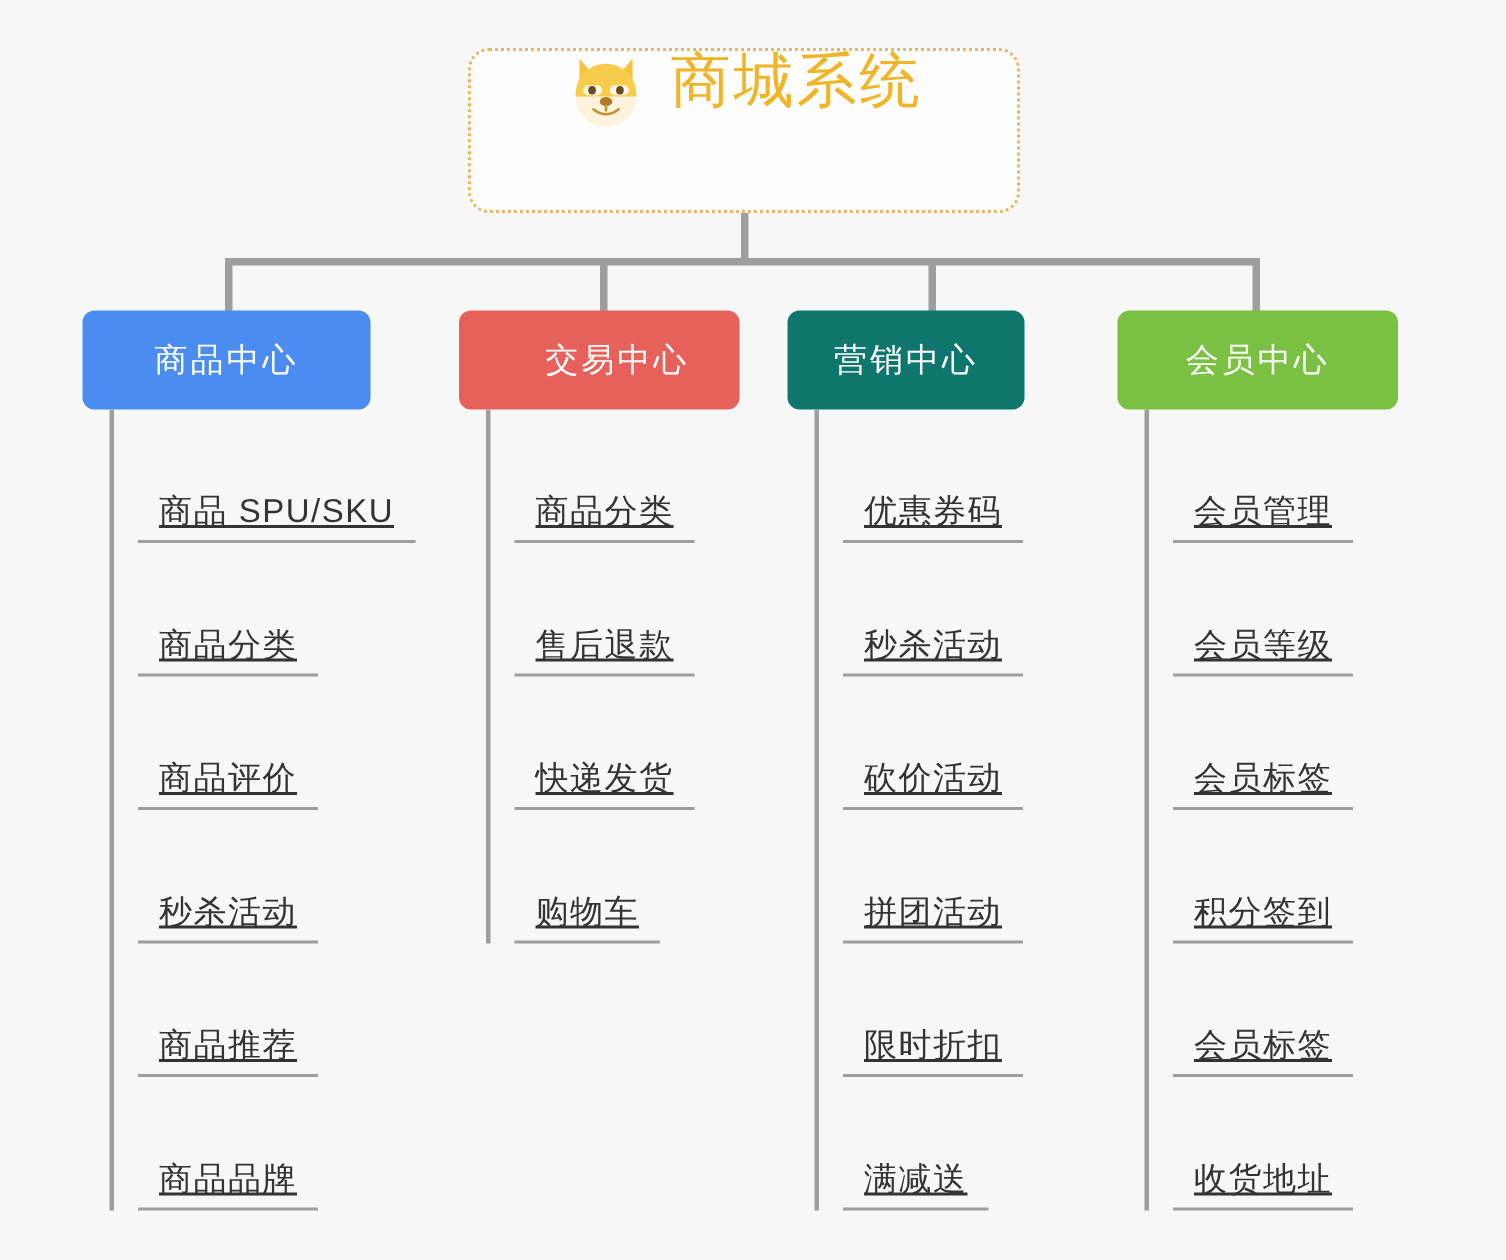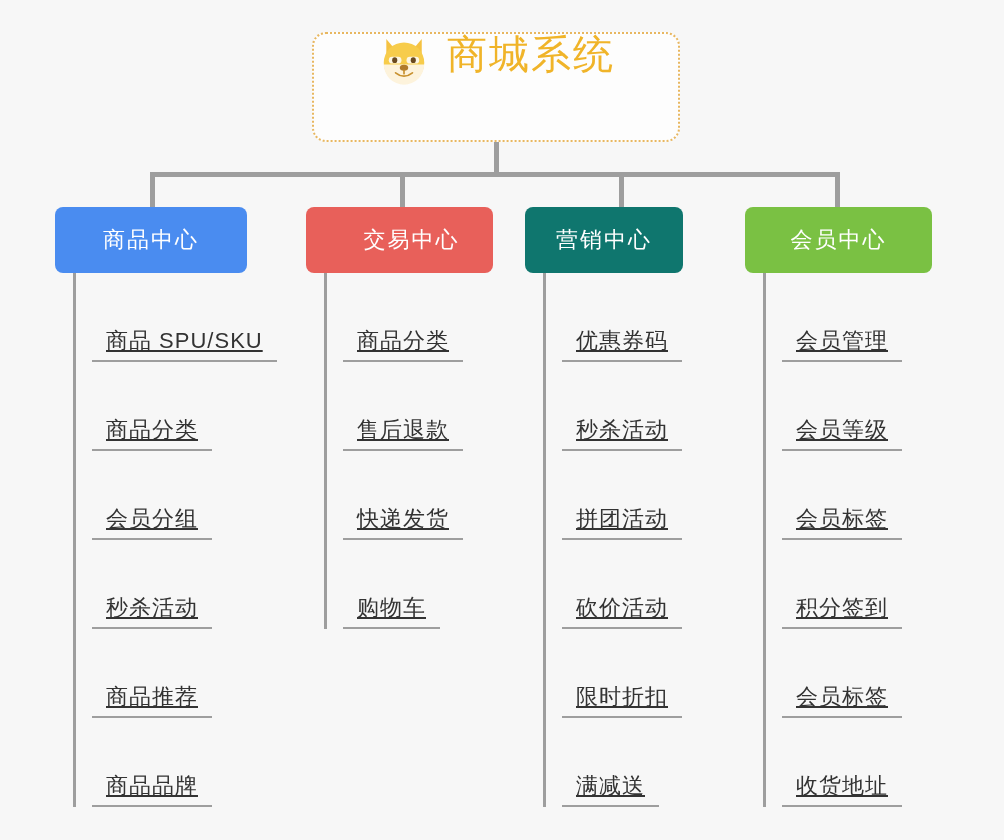--- a/index.html
+++ b/index.html
@@ -154,21 +154,21 @@
       <span>商品中心</span>
     </div>
     <div class="leaves">
       <div class="leaf">
           <span class="leaf-inner"><span class="leaf-label">商品 SPU/SKU</span></span>
         </div>
       <div class="leaf">
           <span class="leaf-inner"><span class="leaf-label">商品分类</span></span>
         </div>
       <div class="leaf">
-          <span class="leaf-inner"><span class="leaf-label">会员分组</span></span>
+          <span class="leaf-inner"><span class="leaf-label">商品评价</span></span>
         </div>
       <div class="leaf">
           <span class="leaf-inner"><span class="leaf-label">秒杀活动</span></span>
         </div>
       <div class="leaf">
           <span class="leaf-inner"><span class="leaf-label">商品推荐</span></span>
         </div>
       <div class="leaf">
           <span class="leaf-inner"><span class="leaf-label">商品品牌</span></span>
         </div>
@@ -200,24 +200,24 @@
       <span>营销中心</span>
     </div>
     <div class="leaves">
       <div class="leaf">
           <span class="leaf-inner"><span class="leaf-label">优惠券码</span></span>
         </div>
       <div class="leaf">
           <span class="leaf-inner"><span class="leaf-label">秒杀活动</span></span>
         </div>
       <div class="leaf">
+          <span class="leaf-inner"><span class="leaf-label">砍价活动</span></span>
+        </div>
+      <div class="leaf">
           <span class="leaf-inner"><span class="leaf-label">拼团活动</span></span>
-        </div>
-      <div class="leaf">
-          <span class="leaf-inner"><span class="leaf-label">砍价活动</span></span>
         </div>
       <div class="leaf">
           <span class="leaf-inner"><span class="leaf-label">限时折扣</span></span>
         </div>
       <div class="leaf">
           <span class="leaf-inner"><span class="leaf-label">满减送</span></span>
         </div>
     </div>
   </div>
 

